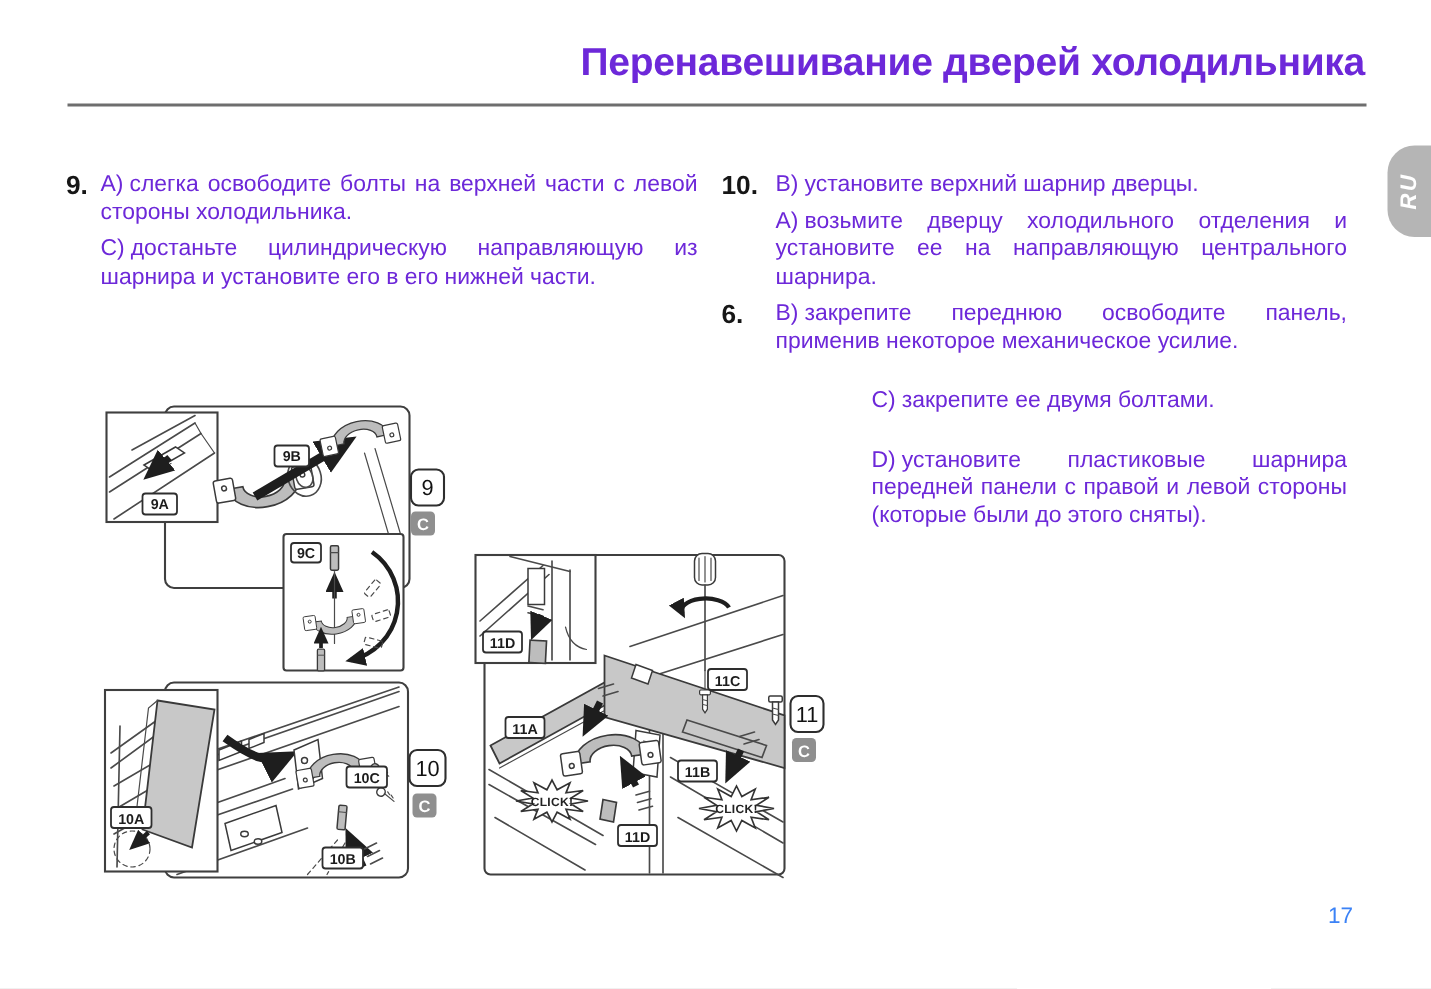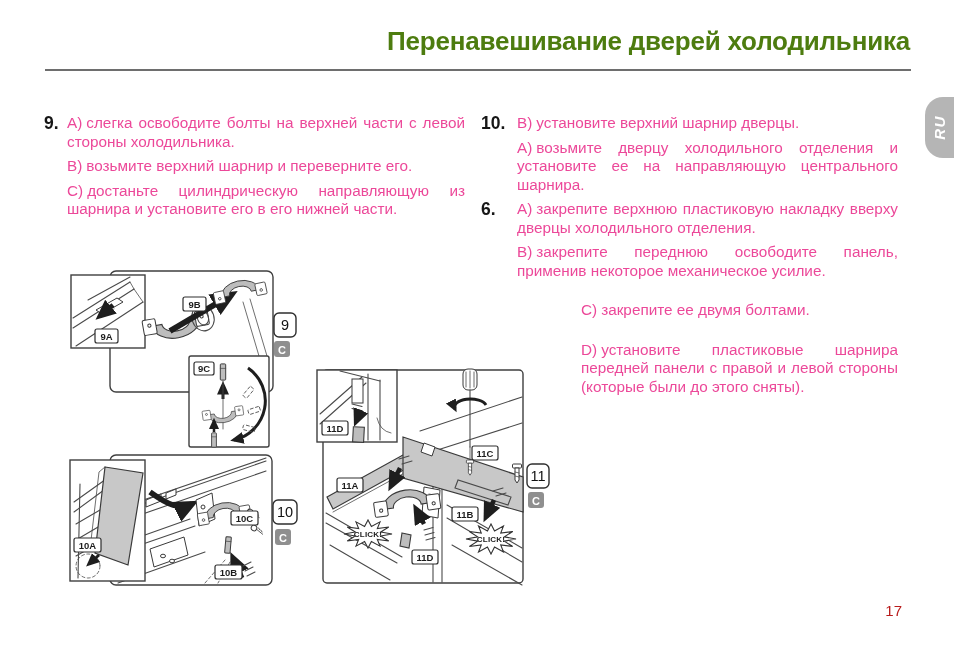--- a/index.html
+++ b/index.html
@@ -3,46 +3,46 @@
 <meta charset="utf-8">
 <style>
   html,body{margin:0;padding:0;background:#e8e8e8;}
   .page{
     position:relative;width:954px;height:659px;background:#ffffff;overflow:hidden;
     font-family:"Liberation Sans","DejaVu Sans",sans-serif;color:#262626;
     margin:0 auto;
   }
   .title{
     position:absolute;top:26px;right:44px;margin:0;
-    font-size:26px;font-weight:700;color:#4d7c0f;letter-spacing:-0.2px;white-space:nowrap;
+    font-size:26px;font-weight:700;color:#6d28d9;letter-spacing:-0.2px;white-space:nowrap;
   }
   .title-rule{position:absolute;left:45px;top:69px;width:866px;height:2px;background:#6e6e6e;}
   .lang-tab{
     position:absolute;right:0;top:97px;width:29px;height:61px;background:#b5b5b5;
     border-radius:18px 0 0 18px;display:flex;align-items:center;justify-content:center;
   }
   .lang-tab span{
     transform:rotate(-90deg);color:#ffffff;font-weight:700;font-style:italic;
     font-size:15px;letter-spacing:1.5px;
   }
   .col{position:absolute;top:114px;}
   .col1{left:44px;width:421px;}
   .col2{left:481px;width:417px;}
   .item{position:relative;margin:0 0 4px 0;}
   .col1 .item{padding-left:23px;}
   .col2 .item{padding-left:36px;}
   .item-number{
     position:absolute;left:0;top:-1px;font-size:17.5px;font-weight:700;color:#161616;
   }
   .step{
-    margin:0 0 6px 0;font-size:15.3px;line-height:18.5px;text-align:justify;color:#ec4899;
+    margin:0 0 6px 0;font-size:15.3px;line-height:18.5px;text-align:justify;color:#6d28d9;
   }
   .step.indent{margin-left:64px;margin-top:21px;}
   .step-label{margin-right:4px;}
-  .page-number{position:absolute;right:52px;top:602px;font-size:15px;color:#b91c1c;}
+  .page-number{position:absolute;right:52px;top:602px;font-size:15px;color:#3b82f6;}
   .fig{position:absolute;}
   
   .box{fill:#ffffff;stroke:#3f3f3f;stroke-width:1.4px;}
   .ln{fill:none;stroke:#4a4a4a;stroke-width:1.1px;stroke-linecap:round;}
   .lnthin{stroke-width:0.8px;}
   .dash{stroke-dasharray:3 2.5;}
   .gfill{fill:#bdbdbd;stroke:#3a3a3a;stroke-width:1.1px;}
   .gpanel{fill:#c8c8c8;stroke:#3a3a3a;stroke-width:1.2px;}
   .wfill{fill:#ffffff;stroke:#3a3a3a;stroke-width:1px;}
   .blk{stroke:#1e1e1e;fill:none;}
@@ -88,34 +88,32 @@
   <div class="title-rule"></div>
 
   <div class="lang-tab">
     <span>RU</span>
   </div>
 
   <div class="col col1">
     <div class="item">
       <span class="item-number">9.</span>
       <p class="step"><span class="step-label">А)</span><span>слегка освободите болты на верхней части с левой стороны холодильника.</span></p>
-      <p class="step"><span class="step-label">В)</span><span>возьмите верхний шарнир и переверните его.</span></p>
       <p class="step"><span class="step-label">С)</span><span>достаньте цилиндрическую направляющую из шарнира и установите его в его нижней части.</span></p>
     </div>
   </div>
 
   <div class="col col2">
     <div class="item">
       <span class="item-number">10.</span>
       <p class="step"><span class="step-label">В)</span><span>установите верхний шарнир дверцы.</span></p>
       <p class="step"><span class="step-label">А)</span><span>возьмите дверцу холодильного отделения и установите ее на направляющую центрального шарнира.</span></p>
     </div>
     <div class="item">
       <span class="item-number">6.</span>
-      <p class="step"><span class="step-label">А)</span><span>закрепите верхнюю пластиковую накладку вверху дверцы холодильного отделения.</span></p>
       <p class="step"><span class="step-label">В)</span><span>закрепите переднюю освободите панель, применив некоторое механическое усилие.</span></p>
       <p class="step indent"><span class="step-label">С)</span><span>закрепите ее двумя болтами.</span></p>
       <p class="step indent"><span class="step-label">D)</span><span>установите пластиковые шарнира передней панели с правой и левой стороны (которые были до этого сняты).</span></p>
     </div>
   </div>
 
   <svg class="fig" style="left:58px;top:260px;" width="250" height="195" viewBox="58 260 250 195">
     <rect class="box" x="110" y="271" width="163" height="121" rx="6"></rect>
 
     <g>

